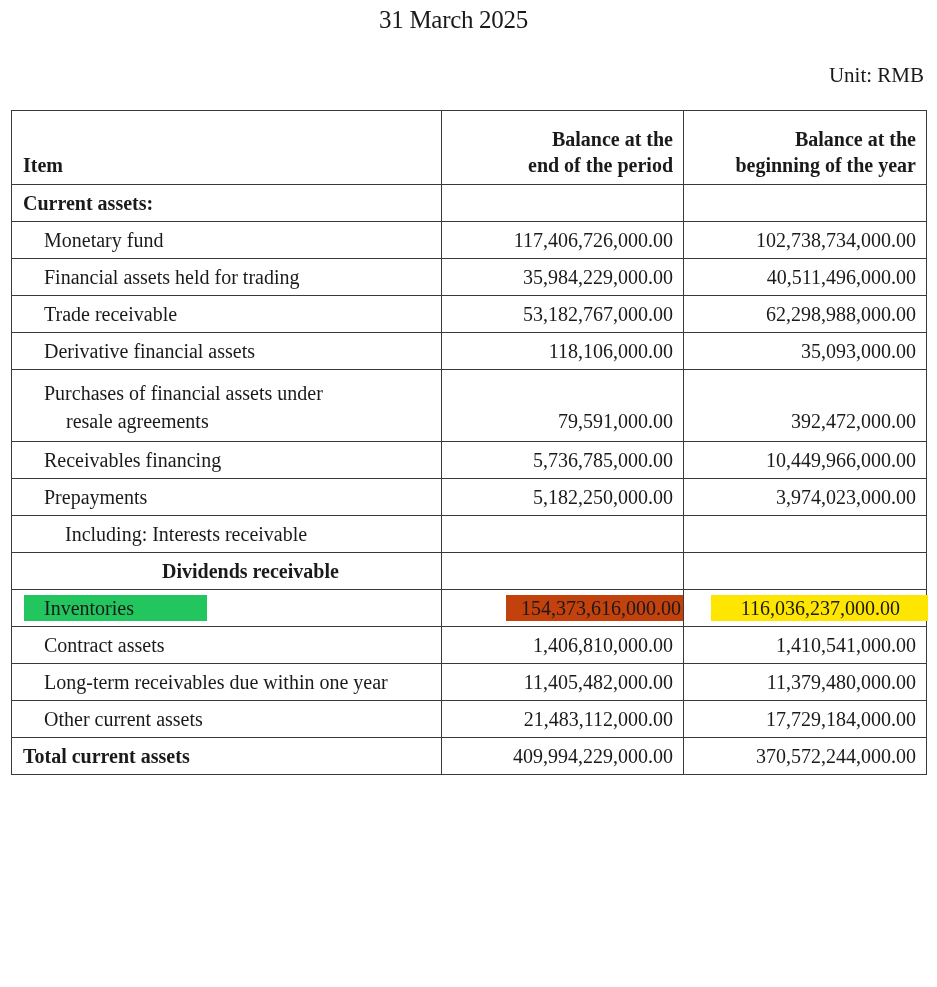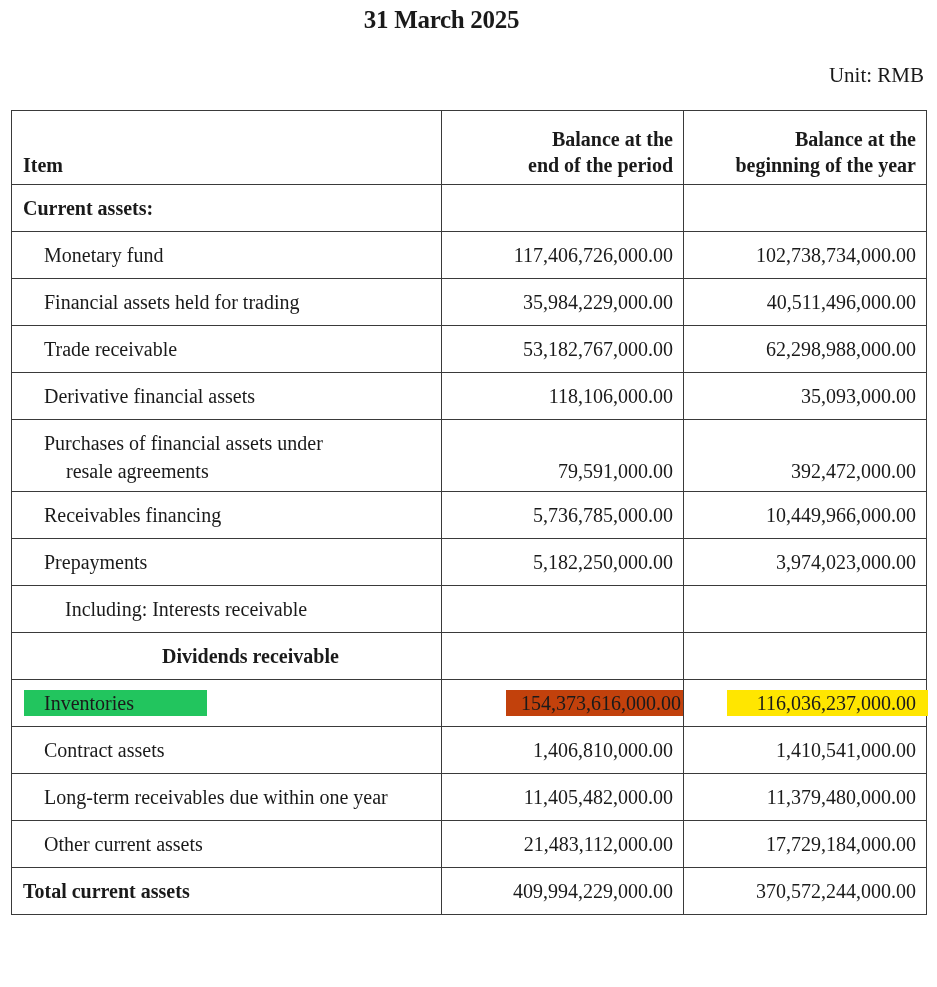--- a/index.html
+++ b/index.html
@@ -1,38 +1,38 @@
 <!DOCTYPE html>
 <html><head>
 <meta charset="utf-8">
 <style>
   html, body { margin: 0; padding: 0; background: #ffffff; }
   body { width: 937px; height: 987px; position: relative; font-family: "Liberation Serif", "DejaVu Serif", serif; color: #1a1a1a; overflow: hidden; }
-  .title { position: absolute; top: 6px; left: 0; width: 883px; text-align: center; font-weight: bold; font-size: 25px; letter-spacing: -0.3px; }
+  .title { position: absolute; top: 6px; left: 12px; width: 883px; text-align: center; font-weight: normal; font-size: 25px; letter-spacing: -0.3px; }
   .unit { position: absolute; top: 63px; right: 13px; font-size: 21px; }
   table { position: absolute; left: 11px; top: 110px; border-collapse: collapse; width: 915px; table-layout: fixed; }
   col.c1 { width: 430px; }
   col.c2 { width: 242px; }
   col.c3 { width: 243px; }
-  td, th { border: 1.5px solid #3a3a3a; font-size: 20px; padding: 0 10px; height: 47px; box-sizing: border-box; vertical-align: middle; }
+  td, th { border: 1.5px solid #3a3a3a; font-size: 20px; padding: 0 10px; height: 37px; box-sizing: border-box; vertical-align: middle; }
   th { font-weight: bold; vertical-align: bottom; padding-bottom: 6px; height: 74px; line-height: 26px; }
   th.item { text-align: left; padding-left: 11px; }
   th.num { text-align: right; }
   td.num { text-align: right; }
   td.label { padding-left: 32px; }
   td.bold { font-weight: bold; padding-left: 11px; }
   td.indent2 { padding-left: 53px; }
   td.indent3 { padding-left: 150px; font-weight: bold; }
   tr.tall td { height: 72px; vertical-align: bottom; padding-bottom: 6px; line-height: 28px; }
   tr.tall td .l2 { display: block; padding-left: 22px; }
   .hl { background: #ffe600; }
   td.hl-cell-label .hl { display: inline-block; padding: 0 73px 0 20px; margin-left: -20px; line-height: 26px; }
   td.hl-cell-num { padding-right: 10px; }
   td.hl-cell-num .hl { display: inline-block; padding: 0 2px 0 15px; margin-right: -10px; line-height: 26px; }
-  td.hl-cell-num.last .hl { padding: 0 12px 0 30px; margin-right: -12px; }
+  td.hl-cell-num.last .hl { padding: 0 28px 0 30px; margin-right: -12px; }
 </style>
 </head>
 <body>
 
 <div class="title">31 March 2025</div>
 <div class="unit">Unit: RMB</div>
 
 <table>
   <colgroup>
       <col class="c1">

